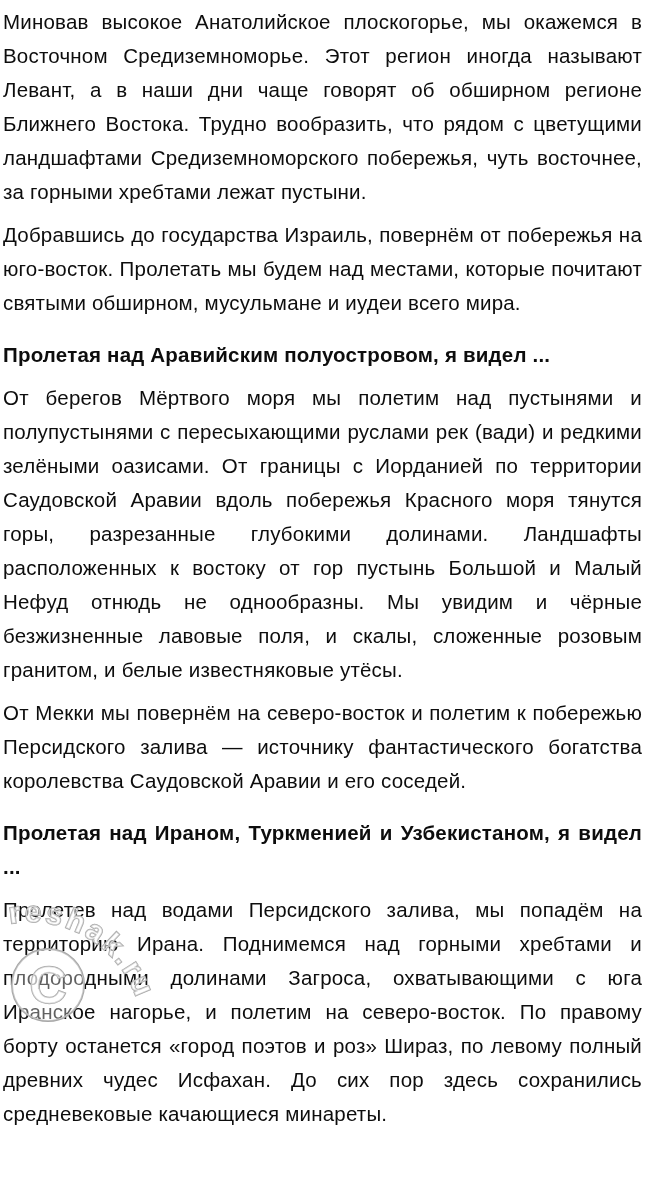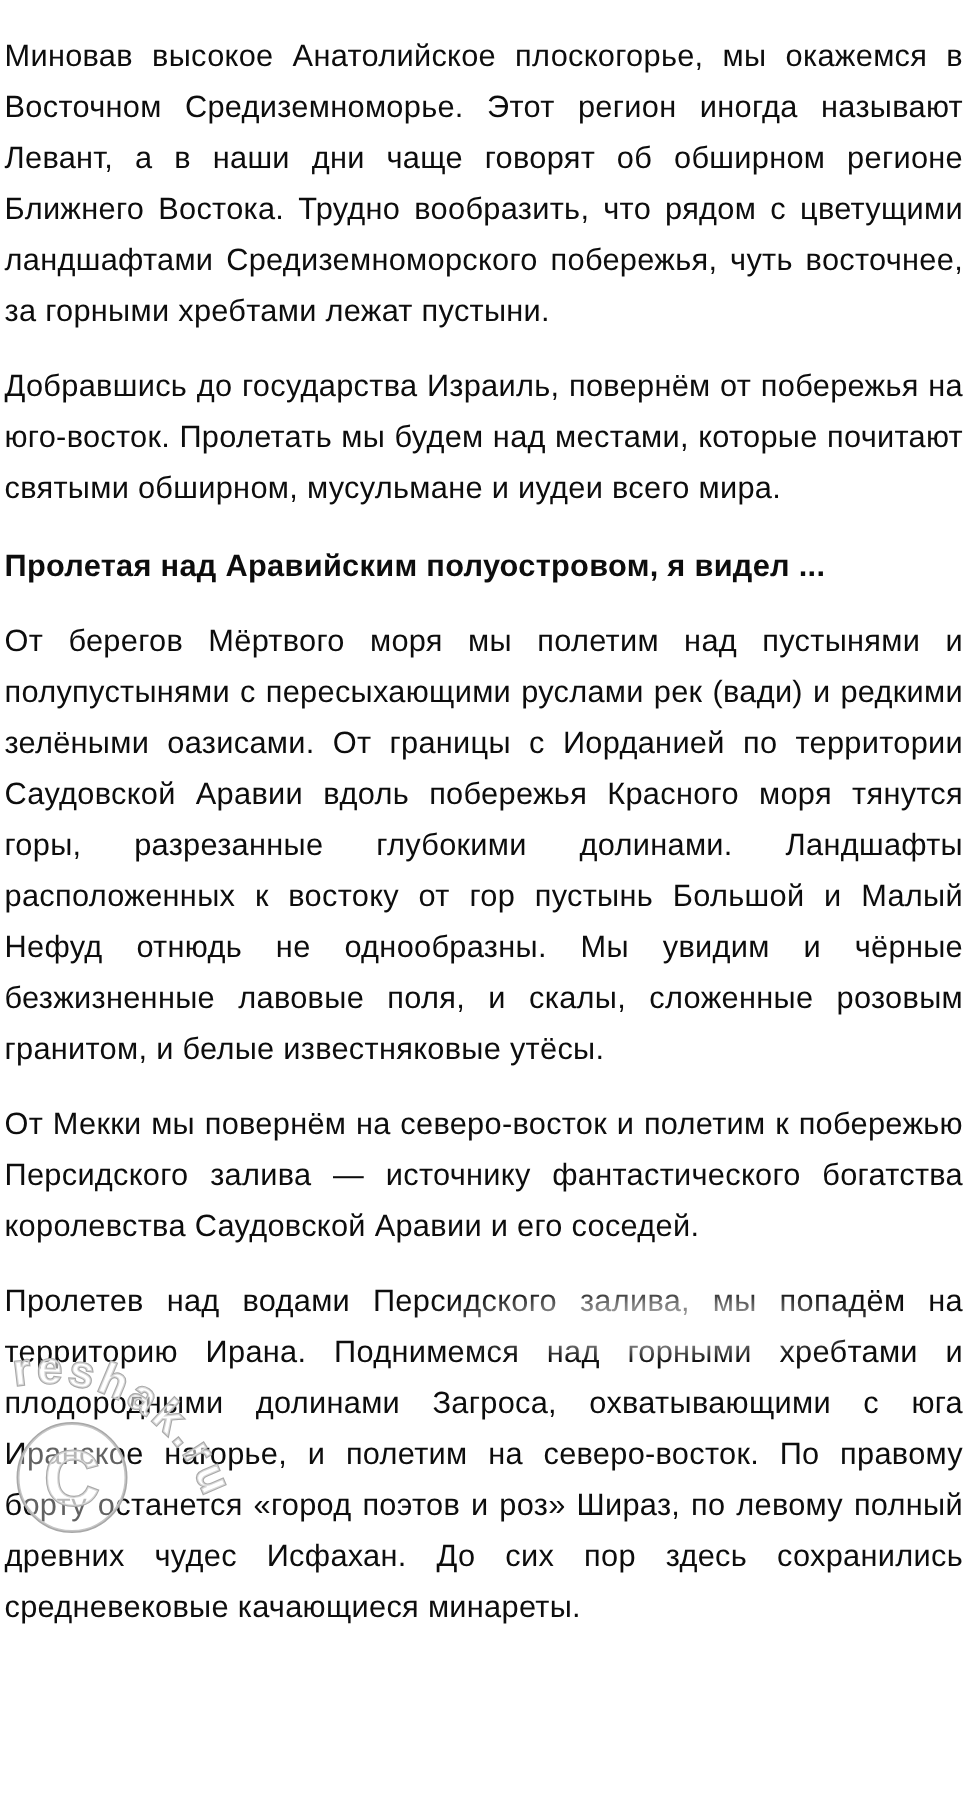--- a/index.html
+++ b/index.html
@@ -17,21 +17,21 @@
   .doc {
     position: relative;
     padding: 5px 3px 0 3px;
     color: #0d0d0d;
     font-size: 20.5px;
     line-height: 34px;
     text-align: justify;
     letter-spacing: 0.2px;
   }
   .doc p {
-    margin: 16px 0 9px 0;
+    margin: 0 0 9px 0;
   }
   .doc p.heading {
     font-weight: bold;
     margin: 18px 0 9px 0;
   }
   
   .wm-fade {
     position: absolute;
     left: 270px;
     top: 858px;
@@ -75,20 +75,21 @@
 
   <p class="body">Добравшись до государства Израиль, повернём от побережья на юго-восток. Пролетать мы будем над местами, которые почитают святыми обширном, мусульмане и иудеи всего мира.</p>
 
 
   <p class="heading">Пролетая над Аравийским полуостровом, я видел ...</p>
 
   <p class="body">От берегов Мёртвого моря мы полетим над пустынями и полупустынями с пересыхающими руслами рек (вади) и редкими зелёными оазисами. От границы с Иорданией по территории Саудовской Аравии вдоль побережья Красного моря тянутся горы, разрезанные глубокими долинами. Ландшафты расположенных к востоку от гор пустынь Большой и Малый Нефуд отнюдь не однообразны. Мы увидим и чёрные безжизненные лавовые поля, и скалы, сложенные розовым гранитом, и белые известняковые утёсы.</p>
 
   <p class="body">От Мекки мы повернём на северо-восток и полетим к побережью Персидского залива — источнику фантастического богатства королевства Саудовской Аравии и его соседей.</p>
 
+  <p class="heading">Пролетая над Ираном, Туркменией и Узбекистаном, я видел ...</p>
 
   <p class="body">Пролетев над водами Персидского залива, мы попадём на территорию Ирана. Поднимемся над горными хребтами и плодородными долинами Загроса, охватывающими с юга Иранское нагорье, и полетим на северо-восток. По правому борту останется «город поэтов и роз» Шираз, по левому полный древних чудес Исфахан. До сих пор здесь сохранились средневековые качающиеся минареты.</p>
 </div>
 
 <div class="wm-fade"></div>
 
 <svg class="wm" width="165" height="155" viewBox="0 0 165 155">
   <defs>
     <path id="wmArc" d="M 10,34 A 112,112 0 0 1 140,122" fill="none"></path>
   </defs>

